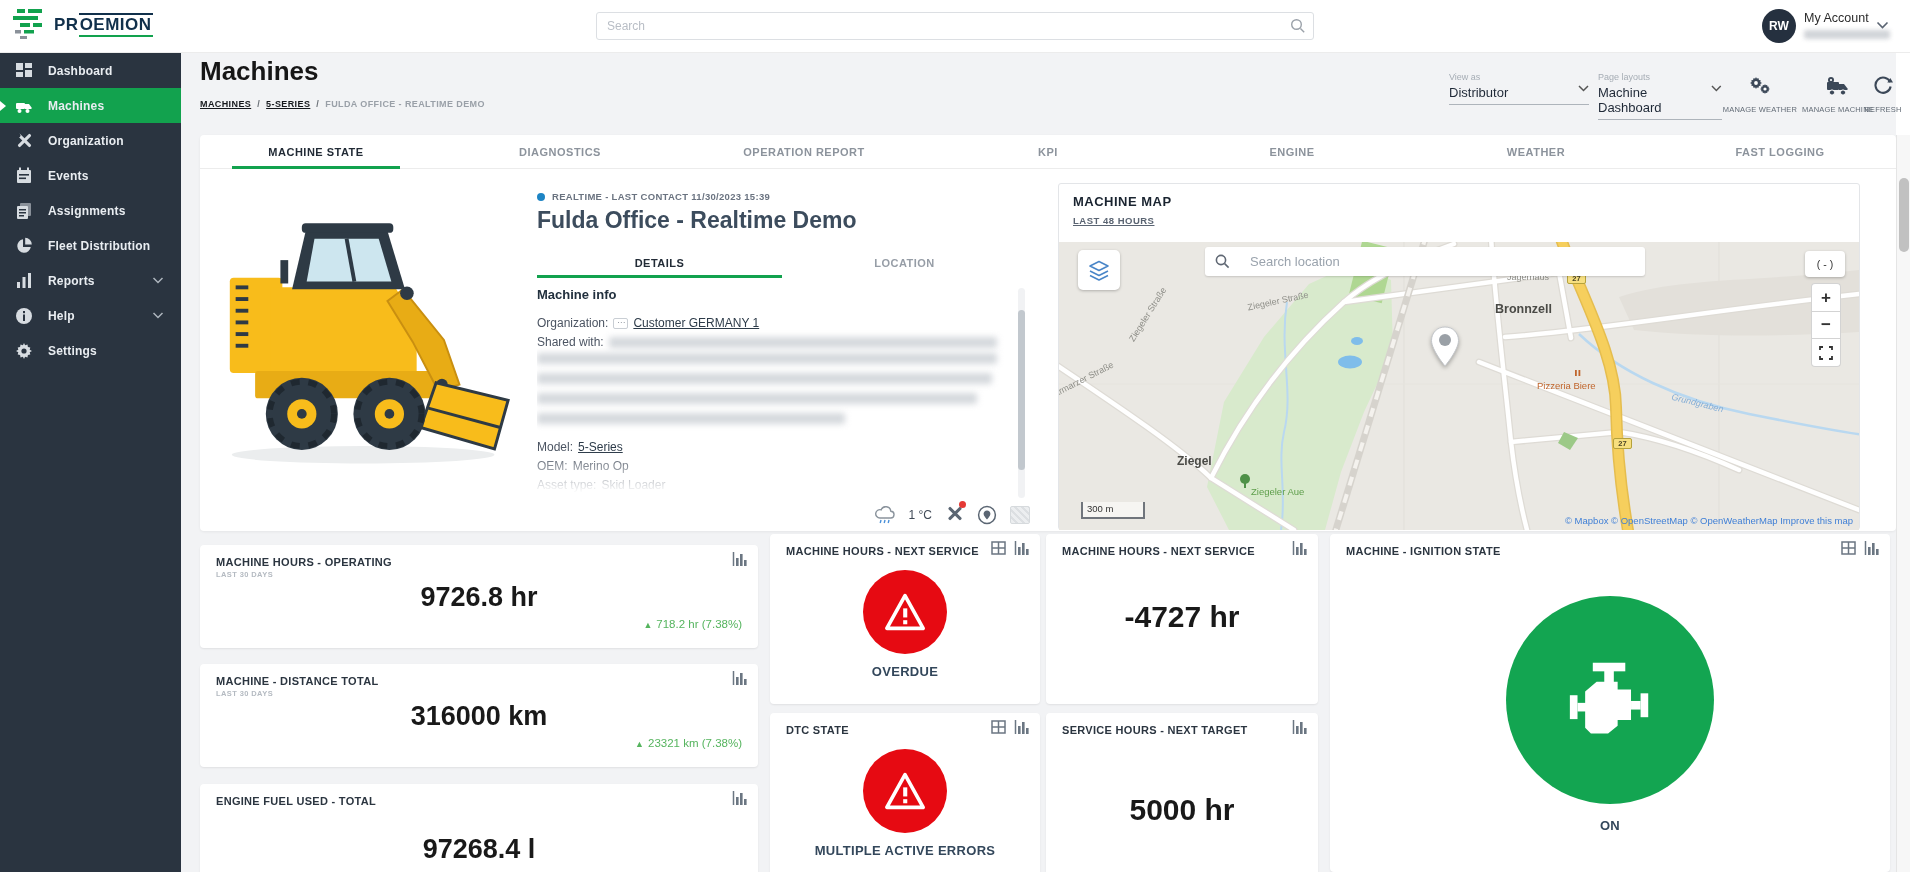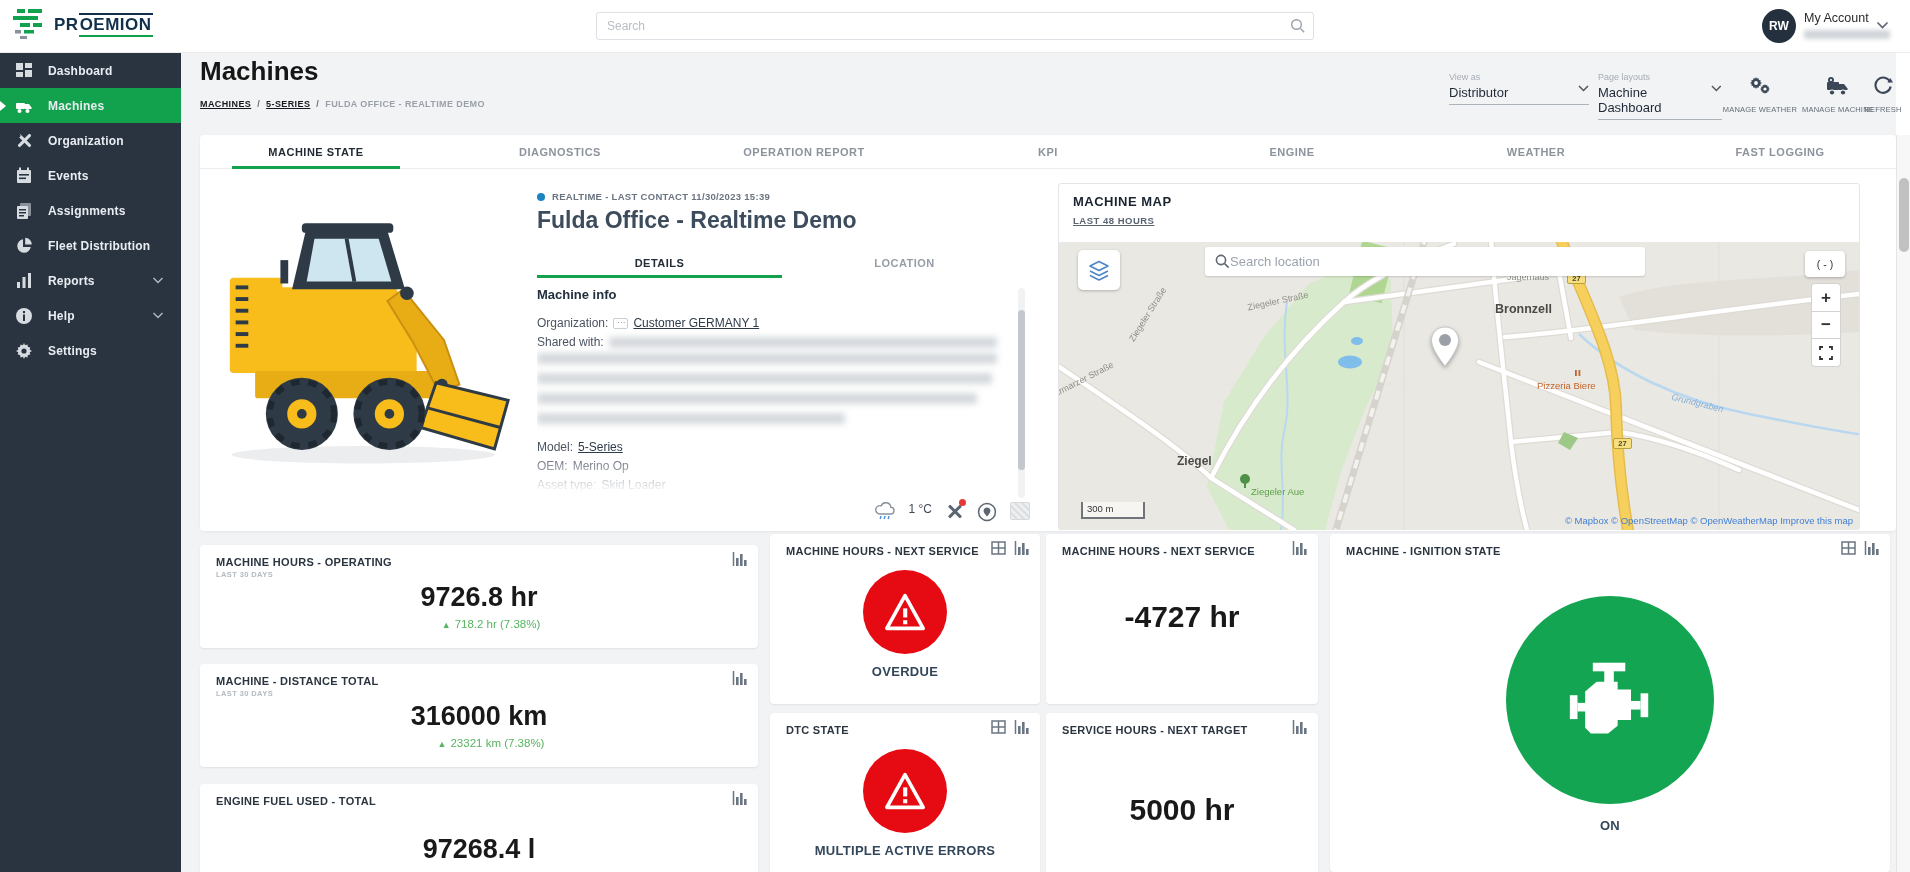--- a/index.html
+++ b/index.html
@@ -62,54 +62,54 @@
   .info h3 { font-size:13px; font-weight:bold; color:#22303e; margin:2px 0 13px 0; }
   .info .row { margin-bottom:3px; line-height:16px; display:flex; align-items:center; gap:5px; flex-wrap:wrap; }
   .info a { color:#2d3b49; text-decoration:underline; cursor:pointer; }
   .org-ico { width:15px; height:11px; border:1px solid #c9ced4; border-radius:2px; color:#8a9099; font-size:8px; line-height:8px; text-align:center; }
   .blur-line { background:#c6cbd1; border-radius:2px; filter:blur(3px); opacity:.75; height:11px; display:inline-block; }
   .blur-block { margin:3px 0 6px 0; }
   .blur-block div { margin-bottom:6px; }
   .fade { left:537px; top:452px; width:478px; height:48px; background:linear-gradient(to bottom, rgba(255,255,255,0), #ffffff 85%); z-index:5; pointer-events:none; }
   .info-scroll { left:1018px; top:288px; width:7px; height:210px; background:#f1f2f4; border-radius:4px; z-index:6; }
   .info-thumb { position:absolute; left:0; top:22px; width:7px; height:160px; background:#c2c8ce; border-radius:4px; }
-  .icon-row { left:858px; top:502px; width:172px; height:26px; display:flex; align-items:flex-start; justify-content:flex-end; gap:13px; z-index:6; }
+  .icon-row { left:858px; top:502px; width:172px; height:26px; display:flex; align-items:center; justify-content:flex-end; gap:13px; z-index:6; }
   .temp { font-size:12px; color:#3f4956; }
   .tool-wrap { position:relative; }
   .red-dot { position:absolute; right:-2px; top:-3px; width:7px; height:7px; border-radius:50%; background:#e53935; }
   .dis-ico { width:20px; height:18px; border:1px solid #d6dadd; border-radius:2px; background:repeating-linear-gradient(45deg,#eceef0,#eceef0 3px,#dcdfe2 3px,#dcdfe2 5px); }
 
   
   .map-card { left:1058px; top:183px; width:802px; height:347px; background:#fff; border:1px solid #e3e5e8; border-radius:3px; z-index:4; }
   .map-title { position:absolute; left:14px; top:10px; font-size:13px; font-weight:800; letter-spacing:.5px; color:#1a2430; }
   .map-link { position:absolute; left:14px; top:31px; font-size:9.5px; font-weight:bold; letter-spacing:.5px; color:#5a6472; text-decoration:underline; cursor:pointer; }
   .map-canvas { position:absolute; left:0px; top:58px; width:800px; height:288px; background:#EAE8E3; overflow:hidden; }
   .mlab { position:absolute; font-size:9px; color:#8f8f89; white-space:nowrap; z-index:3; }
   .mlab.town { font-size:12.5px; font-weight:bold; color:#4a4a46; }
   .mlab.vill { font-size:12px; font-weight:bold; color:#4a4a46; }
   .mlab.park { color:#5e9e4b; font-size:9.5px; }
   .mlab.stream { color:#86aed6; font-style:italic; }
   .mlab.poi { color:#c0652c; font-size:9.5px; }
   .badge27 { position:absolute; width:19px; height:11px; background:#f7df7f; border:1px solid #b5a23c; border-radius:2px; font-size:7.5px; font-weight:bold; color:#4a4326; text-align:center; line-height:9px; z-index:3; }
   .map-btn { position:absolute; background:#fff; box-shadow:0 1px 3px rgba(0,0,0,.25); border-radius:5px; display:flex; align-items:center; justify-content:center; cursor:pointer; z-index:5; }
-  .map-search { position:absolute; left:146px; top:5px; width:440px; height:29px; background:#fff; border-radius:3px; box-shadow:0 1px 2px rgba(0,0,0,.15); display:flex; align-items:center; gap:0; padding:0 10px; z-index:5; cursor:text; }
+  .map-search { position:absolute; left:146px; top:5px; width:440px; height:29px; background:#fff; border-radius:3px; box-shadow:0 1px 2px rgba(0,0,0,.15); display:flex; align-items:center; gap:20px; padding:0 10px; z-index:5; cursor:text; }
   .map-search .ph { font-size:13px; color:#9aa3ad; }
   .zoom-btn { position:absolute; left:752px; width:30px; height:28px; background:#fff; border:1px solid #d3d3d3; font-size:17px; font-weight:bold; color:#333; display:flex; align-items:center; justify-content:center; cursor:pointer; z-index:5; }
   .scale-box { position:absolute; left:22px; top:260px; width:64px; height:17px; border:2px solid #70757c; border-top:none; background:rgba(255,255,255,.55); font-size:9.5px; color:#333; padding:1px 4px; z-index:4; }
   .attrib { position:absolute; right:6px; bottom:4px; font-size:9.5px; color:#3f7fd6; z-index:4; }
   .pin { position:absolute; left:371px; top:84px; z-index:4; filter:drop-shadow(0 2px 2px rgba(0,0,0,.3)); }
 
   
   .kpi { background:#fff; border-radius:4px; box-shadow:0 1px 2px rgba(0,0,0,.08); z-index:3; }
   .kpi-title { position:absolute; left:16px; top:11px; font-size:11px; font-weight:800; letter-spacing:.3px; color:#2b3540; }
   .kpi-sub { position:absolute; left:16px; top:25px; font-size:7.5px; font-weight:bold; letter-spacing:.4px; color:#b4bac1; }
   .kpi-icons { position:absolute; right:10px; top:7px; display:flex; gap:8px; align-items:center; }
   .kpi-value { position:absolute; left:0; right:0; text-align:center; font-size:27px; font-weight:800; color:#191919; }
   .kpi-value.big { font-size:30px; }
-  .kpi-delta { position:absolute; left:0; right:0; text-align:center; font-size:11.5px; color:#55b45e;padding-left:24px; }
+  .kpi-delta { position:absolute; left:0; right:16px; text-align:right; font-size:11.5px; color:#55b45e;padding-left:24px; }
   .kpi-delta .arr { font-size:9px; margin-right:4px; }
   .status-circle { position:absolute; border-radius:50%; display:flex; align-items:center; justify-content:center; }
   .status-circle.red { background:#E60A12; }
   .status-circle.green { background:#13A551; }
   .kpi-status { position:absolute; left:0; right:0; text-align:center; font-size:13px; font-weight:600; letter-spacing:.3px; color:#33475b; }
 
   
   .pg-scroll { left:1896px; top:135px; width:14px; height:737px; background:#f7f7f7; border-left:1px solid #e5e5e5; z-index:20; }
   .pg-thumb { position:absolute; left:2px; top:43px; width:10px; height:74px; background:#c1c1c1; border-radius:5px; }
 </style>

